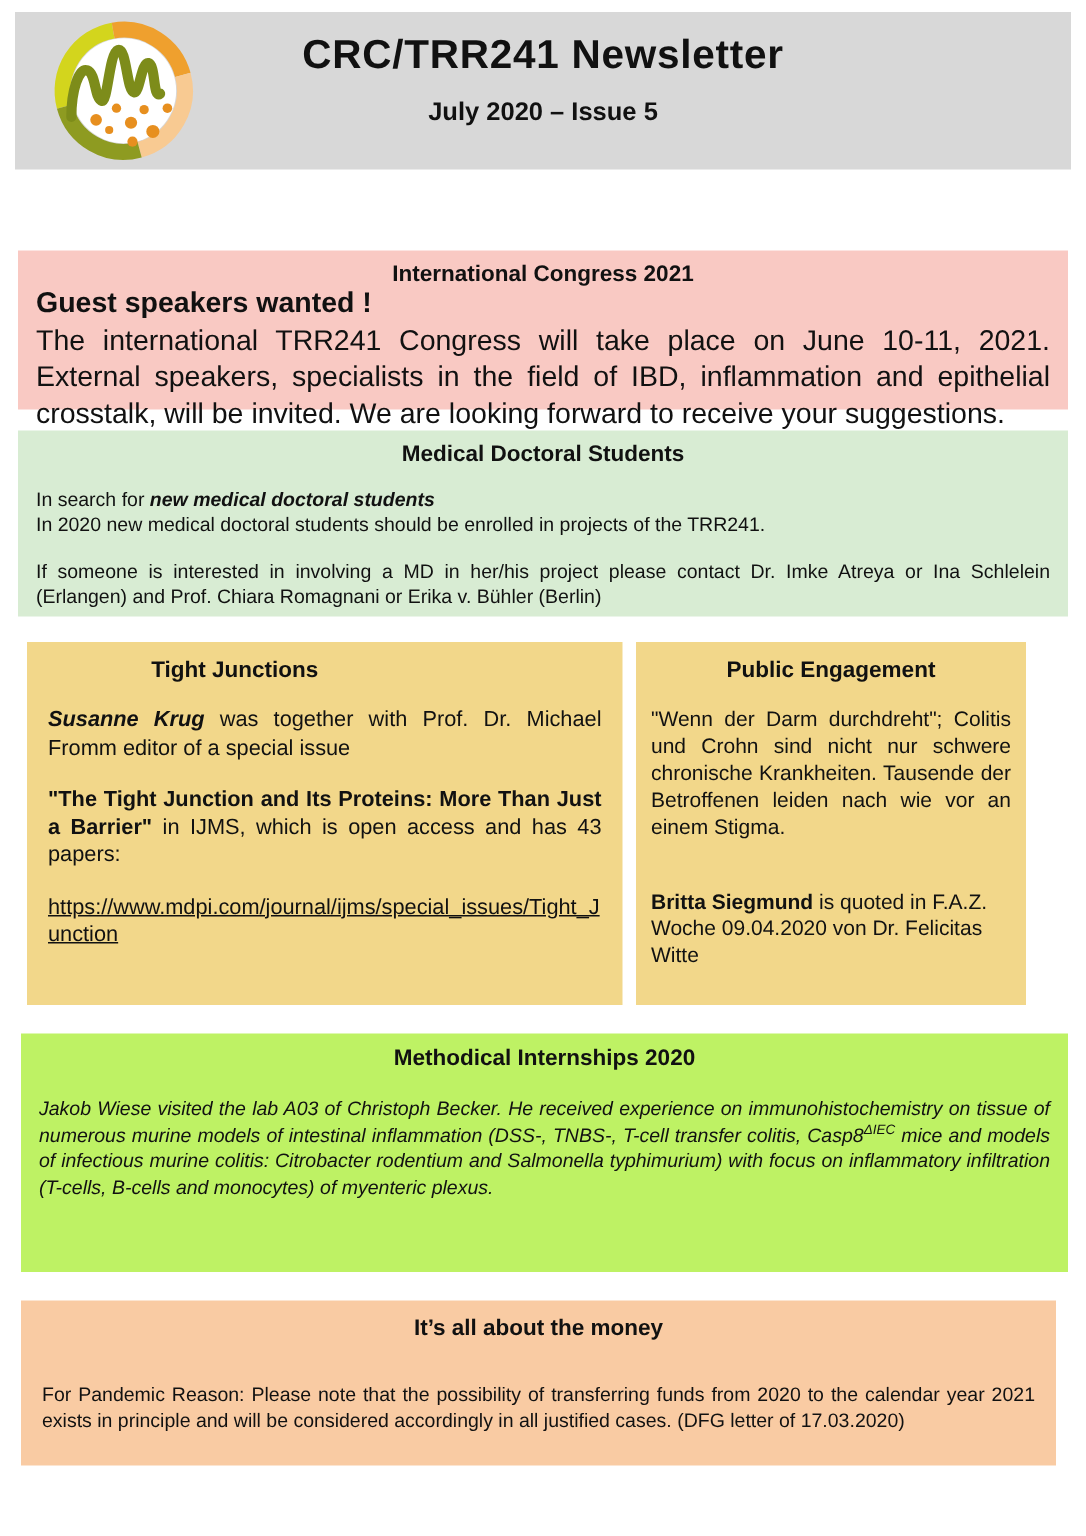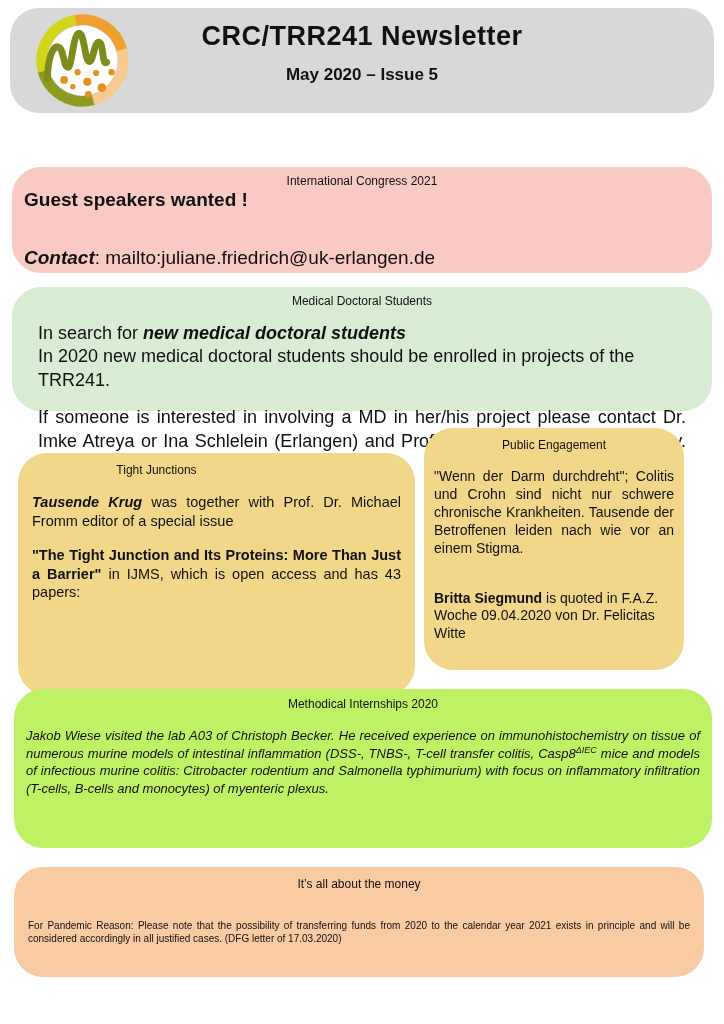--- a/index.html
+++ b/index.html
@@ -1,49 +1,49 @@
 <!DOCTYPE html>
 <html><head>
 <meta charset="utf-8">
 <style>
   html,body{margin:0;padding:0;}
   body{
     width:724px;height:1024px;background:#ffffff;
     font-family:"Liberation Sans","DejaVu Sans",sans-serif;
     color:#111111;position:relative;overflow:hidden;
   }
-  .box{position:absolute;box-sizing:border-box;border-radius:29px;}
-  .sec-title{font-weight:normal;font-size:12px;text-align:center;margin:0;padding-top:2px;}
+  .box{position:absolute;box-sizing:border-box;}
+  .sec-title{font-weight:bold;font-size:15px;text-align:center;margin:0;padding-top:2px;}
   p{margin:0;font-size:13px;line-height:1.3;}
   .jt{text-align:justify;}
   .mt{margin-top:14px;}
   .mts{margin-top:33px;}
   .b{font-weight:bold;}
   .bi{font-weight:bold;font-style:italic;}
 
   
   #header{left:10px;top:8px;width:704px;height:105px;}
   #logo{position:absolute;left:24px;top:4px;width:97px;height:97px;}
   #hdr-title{font-size:27px;font-weight:bold;text-align:center;margin-top:13px;letter-spacing:0.5px;}
   #hdr-subtitle{font-size:17px;font-weight:bold;text-align:center;margin-top:13px;}
 
   
   #sec-congress{left:12px;top:167px;width:700px;height:106px;padding:5px 12px;}
   #sec-congress p{font-size:19px;}
-  #sec-students{left:12px;top:287px;width:700px;height:124px;padding:5px 26px;}
-  #sec-students p{font-size:18px;}
+  #sec-students{left:12px;top:287px;width:700px;height:124px;padding:5px 12px;}
+  #sec-students p{font-size:13px;}
   #sec-tj{left:18px;top:428px;width:397px;height:242px;padding:8px 14px;}
   #sec-tj p{font-size:14.5px;line-height:1.28;}
   #sec-tj .sec-title{padding-right:120px;}
   #sec-pe{left:424px;top:428px;width:260px;height:242px;padding:8px 10px;}
   #sec-pe p{font-size:14px;line-height:1.28;}
   #sec-intern{left:14px;top:689px;width:698px;height:159px;padding:6px 12px;}
   #sec-intern p{font-size:13px;line-height:1.35;}
   #sec-money{left:14px;top:867px;width:690px;height:110px;padding:8px 14px;}
-  #sec-money p{font-size:10px;margin-top:28px;}
+  #sec-money p{font-size:13px;margin-top:28px;}
 
   a.doc-link{color:#111111;text-decoration:underline;word-break:break-all;}
   sup{font-size:9px;line-height:0;}
 </style>
 </head>
 <body>
 
 <div class="box" id="header" style="background-color: rgb(216, 216, 216);">
   <svg id="logo" viewBox="0 0 100 100" xmlns="http://www.w3.org/2000/svg" aria-hidden="true">
     <circle cx="50" cy="50" r="36" fill="#ffffff"></circle>
@@ -57,47 +57,51 @@
       <circle cx="45" cy="62" r="3.2" fill="#e78f1f"></circle>
       <circle cx="55" cy="72" r="4.2" fill="#e78f1f"></circle>
       <circle cx="64" cy="63" r="3.2" fill="#e78f1f"></circle>
       <circle cx="70" cy="78" r="4.5" fill="#e78f1f"></circle>
       <circle cx="56" cy="85" r="3.5" fill="#e78f1f"></circle>
       <circle cx="80" cy="62" r="3.3" fill="#e78f1f"></circle>
       <circle cx="40" cy="77" r="2.8" fill="#e78f1f"></circle>
     </g>
   </svg>
   <div id="hdr-title">CRC/TRR241 Newsletter</div>
-  <div id="hdr-subtitle">May 2020 – Issue 5</div>
+  <div id="hdr-subtitle">July 2020 – Issue 5</div>
 </div>
 
 <div class="box" id="sec-congress" style="background-color: rgb(249, 201, 195);">
   <h2 class="sec-title">International Congress 2021</h2>
   <p class="b">Guest speakers wanted !</p>
+  <p class="jt">The international TRR241 Congress will take place on June 10-11, 2021. External speakers, specialists in the field of IBD, inflammation and epithelial crosstalk, will be invited. We are looking forward to receive your suggestions.</p>
   <p class="mts">
     <span class="bi">Contact</span><span>: mailto:juliane.friedrich@uk-erlangen.de</span>
   </p>
 </div>
 
 <div class="box" id="sec-students" style="background-color: rgb(216, 236, 211);">
   <h2 class="sec-title">Medical Doctoral Students</h2>
   <p class="mt">
     <span>In search for </span><span class="bi">new medical doctoral students</span>
   </p>
   <p>In 2020 new medical doctoral students should be enrolled in projects of the TRR241.</p>
   <p class="jt mt">If someone is interested in involving a MD in her/his project please contact Dr. Imke Atreya or Ina Schlelein (Erlangen) and Prof. Chiara Romagnani or Erika v. Bühler (Berlin)</p>
 </div>
 
-<div class="box" id="sec-tj" style="background-color: rgb(242, 215, 138); margin-top: 25px;">
+<div class="box" id="sec-tj" style="background-color: rgb(242, 215, 138);">
   <h2 class="sec-title">Tight Junctions</h2>
   <p class="jt" style="margin-top:16px;">
-    <span class="bi">Tausende Krug</span><span> was together with Prof. Dr. Michael Fromm editor of a special issue</span>
+    <span class="bi">Susanne Krug</span><span> was together with Prof. Dr. Michael Fromm editor of a special issue</span>
   </p>
   <p class="jt" style="margin-top:16px;">
     <span class="b">"The Tight Junction and Its Proteins: More Than Just a Barrier"</span><span> in IJMS, which is open access and has 43 papers:</span>
+  </p>
+  <p style="margin-top:16px;">
+    <a href="#" class="doc-link">https://www.mdpi.com/journal/ijms/special_issues/Tight_Junction</a>
   </p>
 </div>
 
 <div class="box" id="sec-pe" style="background-color: rgb(242, 215, 138);">
   <h2 class="sec-title">Public Engagement</h2>
   <p class="jt" style="margin-top:16px;">"Wenn der Darm durchdreht"; Colitis und Crohn sind nicht nur schwere chronische Krankheiten. Tausende der Betroffenen leiden nach wie vor an einem Stigma.</p>
   <p style="margin-top:32px;">
     <span class="b">Britta Siegmund</span><span> is quoted in F.A.Z. Woche 09.04.2020 von Dr. Felicitas Witte</span>
   </p>
 </div>

